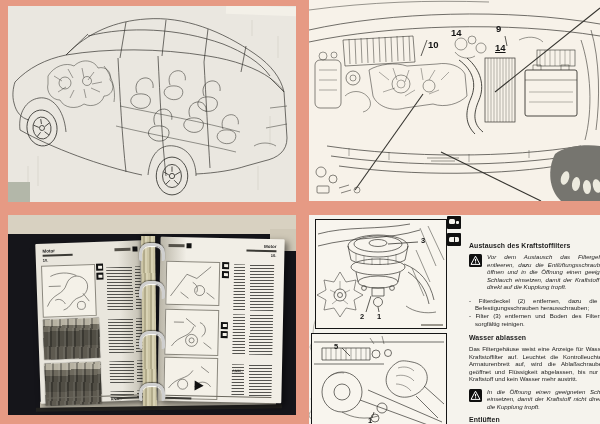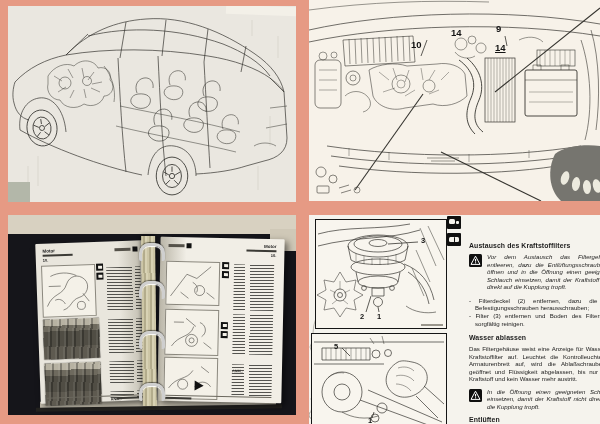--- a/index.html
+++ b/index.html
@@ -202,21 +202,21 @@
     </g>
 
     <path d="M246,154 C238,170 240,190 252,201 L291,201 L291,146 C276,144 256,146 246,154 Z" fill="#76756f" stroke="none"></path>
     <g fill="#eceade" stroke="none">
       <ellipse cx="256" cy="178" rx="4" ry="7" transform="rotate(18 256 178)"></ellipse>
       <ellipse cx="267" cy="184" rx="4" ry="7" transform="rotate(8 267 184)"></ellipse>
       <ellipse cx="278" cy="187" rx="4" ry="7" transform="rotate(-4 278 187)"></ellipse>
       <ellipse cx="288" cy="186" rx="4" ry="7" transform="rotate(-14 288 186)"></ellipse>
     </g>
   </svg>
-  <span class="co" style="left:102px;top:39px;">10</span>
+  <span class="co" style="left:119px;top:39px;">10</span>
   <span class="co" style="left:142px;top:27px;">14</span>
   <span class="co" style="left:187px;top:23px;">9</span>
   <span class="co" style="left:186px;top:42px;text-decoration:underline;">14</span>
 </div>
 
 <div class="ph" id="q-bl">
   <div class="table-strip"></div>
   <div class="table-corner"></div>
   <div class="stack2"></div>
   <div class="stack1"></div>

